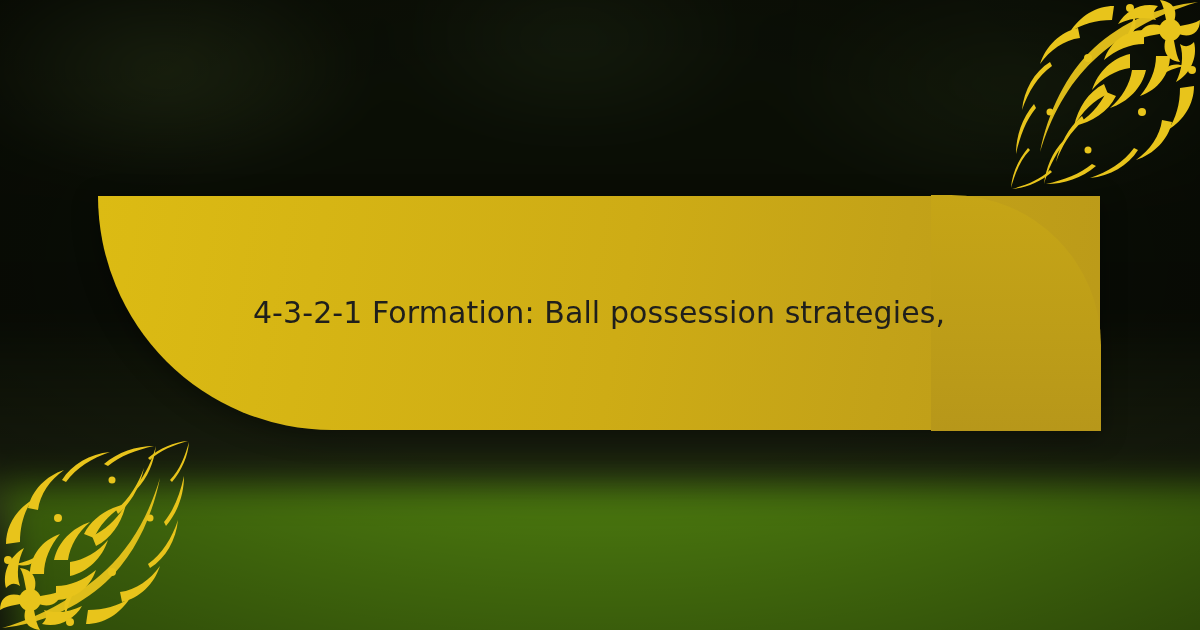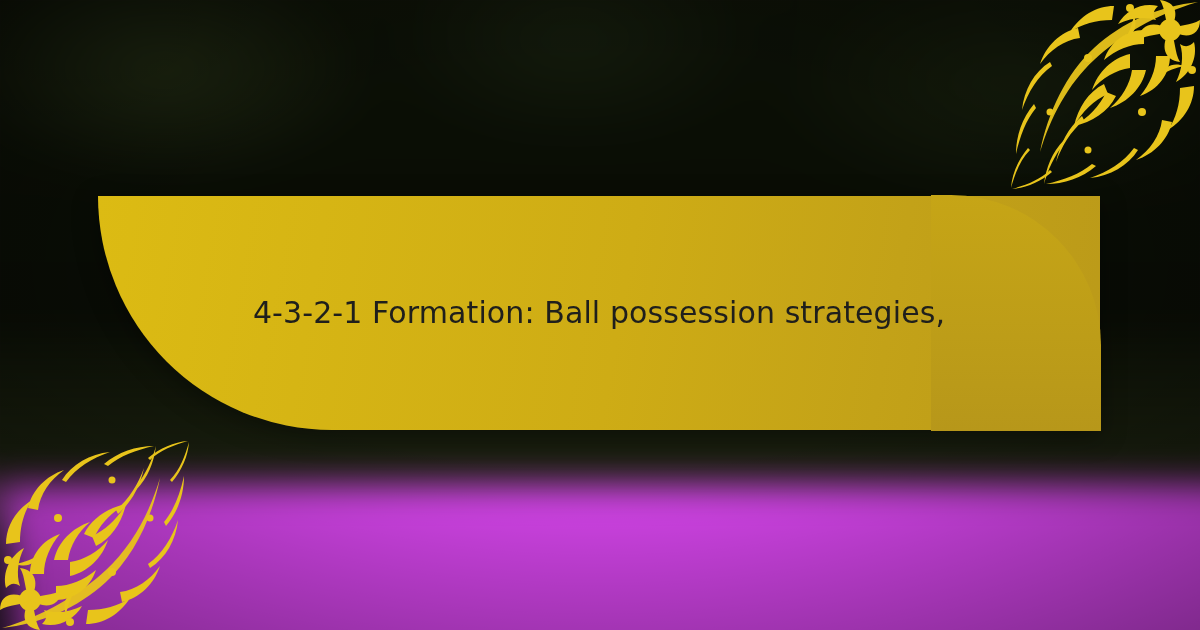--- a/index.html
+++ b/index.html
@@ -1,21 +1,21 @@
 <!DOCTYPE html>
 <html><head>
 <meta charset="utf-8">
 <style>
   html,body{margin:0;padding:0;}
   body{
     width:1200px;height:630px;overflow:hidden;
     font-family:"DejaVu Sans","Liberation Sans",sans-serif;
     background:#0a0d06;
   }
-  .stage{position:relative;width:1200px;height:630px;overflow:hidden;background:#d946ef;}
+  .stage{position:relative;width:1200px;height:630px;overflow:hidden;background:#4d7c0f;}
 
   
   .photo{position:absolute;inset:-40px;overflow:hidden;}
   .photo > *{position:absolute;}
 
   
   .bg-trees{left:0;right:0;top:0;height:52%;
     background:
       radial-gradient(ellipse 300px 160px at 16% 30%, #1c2410 0%, rgba(28,36,16,0) 70%),
       radial-gradient(ellipse 260px 150px at 48% 22%, #131a0c 0%, rgba(19,26,12,0) 72%),

